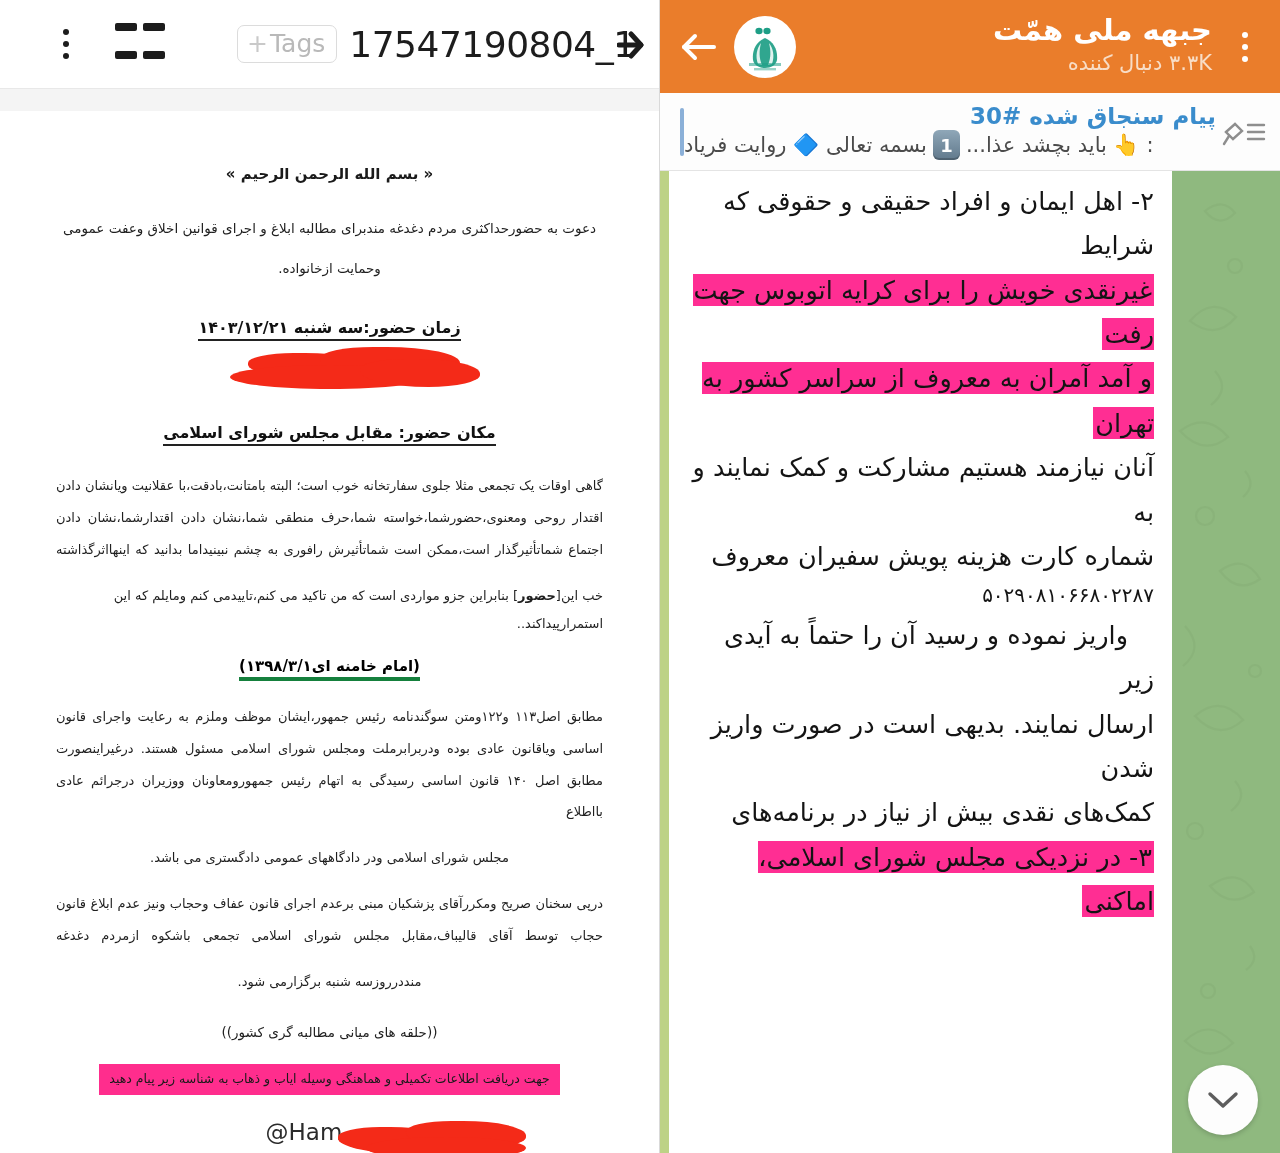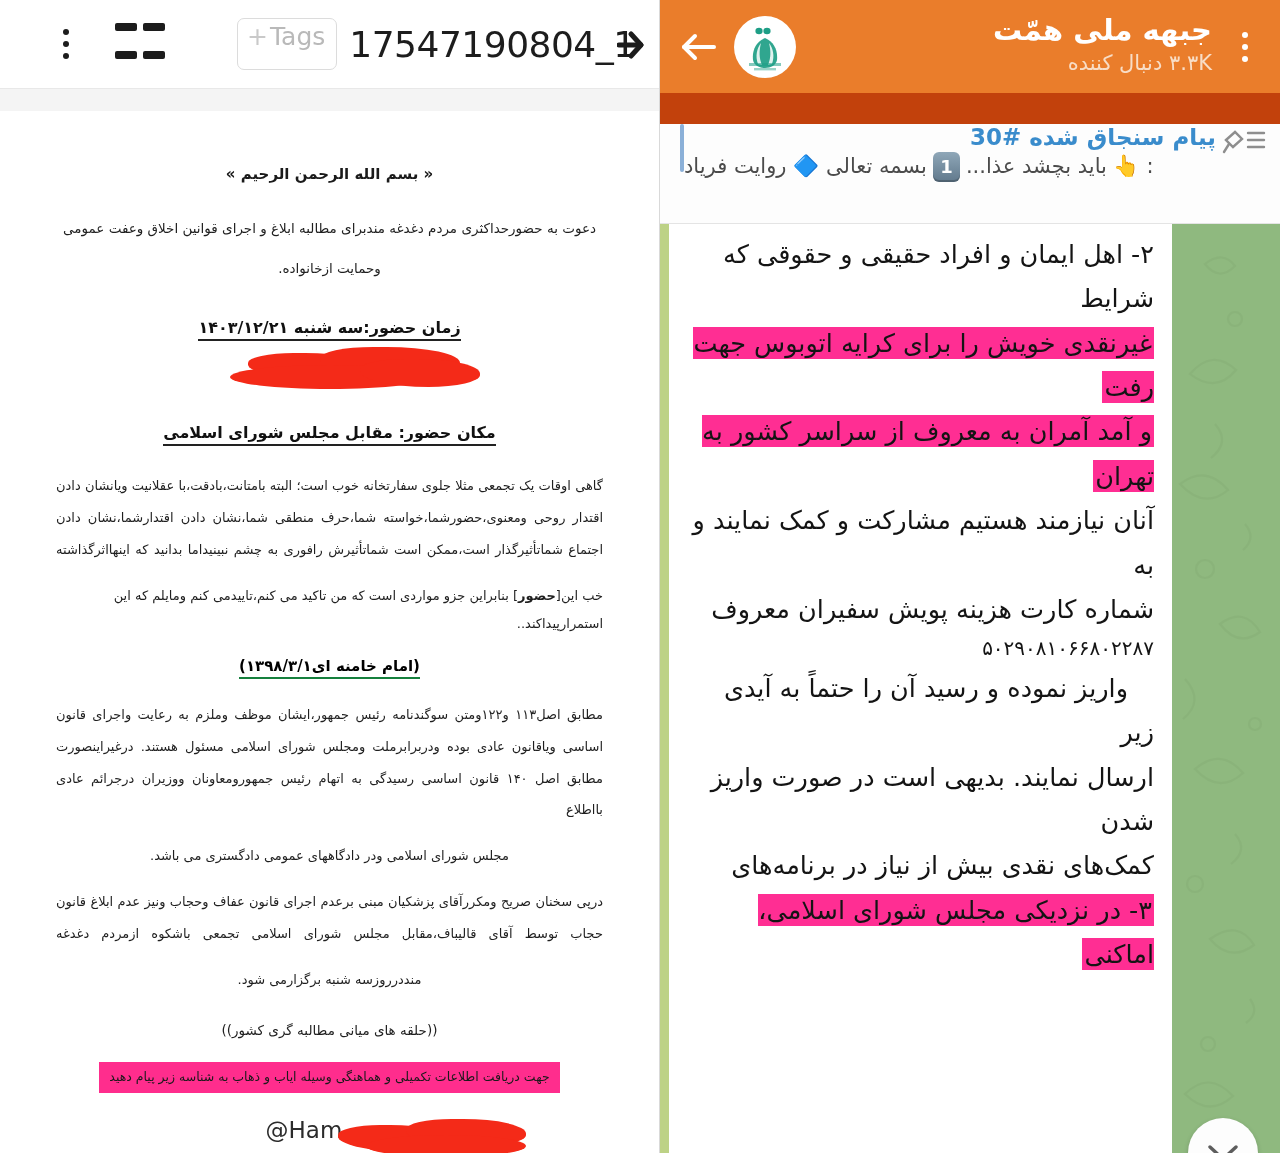--- a/index.html
+++ b/index.html
@@ -22,21 +22,21 @@
     position: relative;
   }
   .tb-icon { display: flex; align-items: center; justify-content: center; cursor: pointer; }
   .kebab { width: 44px; height: 48px; margin-left: 30px; flex-direction: column; gap: 6px; display: flex; align-items: center; justify-content: center;}
   .kebab i { display:block; width: 6px; height: 6px; border-radius: 50%; background: #1c1c1c; }
   .grid-icon { width: 56px; height: 56px; margin-left: 24px; display: grid;
       grid-template-columns: 22px 22px; grid-template-rows: 22px 22px; gap: 6px; }
   .grid-icon b { display:block; border: 4px solid #1c1c1c; border-radius: 2px; }
   .tags-chip {
     margin-left: 69px; border: 1.5px solid #dcdcdc; border-radius: 7px;
-    padding: 5px 11px 20px 9px; color: #b9b9b9; font-size: 25px; line-height: 1;
+    padding: 5px 11px 6px 9px; color: #b9b9b9; font-size: 25px; line-height: 1;
     white-space: nowrap; background: #fff;
   }
   .tags-chip .plus { color: #c9c9c9; margin-right: 2px; }
   .doc-filename {
     margin-left: 12px; font-size: 36px; color: #1d1d1d; letter-spacing: -0.5px;
     white-space: nowrap; font-weight: 400;
   }
   .arrow-right-icon {
     position: absolute; right: 2px; top: 28px; width: 40px; height: 34px;
     overflow: hidden;
@@ -66,21 +66,21 @@
   }
   .d-heading-wrap { text-align: center; }
   .d-body {
     font-size: 13px; line-height: 2.45; color: #1f1f1f; text-align: justify;
     text-align-last: justify; padding: 0 26px; margin-top: 14px;
   }
   .d-body b { font-weight: 700; }
   .d-tail { font-size: 13px; color: #1f1f1f; text-align: right; padding: 0 26px; margin-top: 4px;}
   .d-quote-src {
     font-size: 15px; font-weight: 700; text-align: center; margin: 26px 0 6px 0;
-    display: inline-block; border-bottom: 2px solid #15803d; padding-bottom: 2px;
+    display: inline-block; border-bottom: 4px solid #15803d; padding-bottom: 2px;
   }
   .d-center { text-align:center; }
   .d-circle {
     font-size: 13.5px; text-align: center; margin: 26px 0 18px 0; color:#1f1f1f;
   }
   .d-highlight {
     background: #ff2d8d; color: #1a1a1a; font-size: 12.5px; display: inline-block;
     padding: 6px 10px 7px 10px; line-height: 1.5; margin: 6px auto 18px auto;
   }
   .d-handle {
@@ -90,43 +90,42 @@
   
   .redact {
     position: absolute; background: #f42a18; border-radius: 40% 55% 45% 60%;
     pointer-events: none;
   }
   .redact-date-wrap { position: relative; height: 46px; }
 
   
   .right-panel {
     position: relative; width: 620px; height: 1153px; overflow: hidden;
-    background: #c2410c;
+    background: #f97316;
   }
   .tg-header {
     height: 93px; background: #ea7d2b; display: flex; align-items: center;
     padding: 0 14px 0 16px; position: relative; z-index: 5;
   }
   .back-arrow { width: 44px; height: 44px; display:flex; align-items:center; justify-content:center; cursor:pointer;}
   .ch-avatar {
     width: 62px; height: 62px; border-radius: 50%; background: #ffffff;
     margin-left: 14px; display:flex; align-items:center; justify-content:center;
     overflow:hidden; flex: 0 0 auto;
   }
   .ch-meta { flex: 1; text-align: right; padding-right: 12px; direction: rtl; }
   .ch-title { color:#fff; font-size: 29px; font-weight: 700; line-height: 1.1; letter-spacing: -0.2px;}
   .ch-subs { color:#f8ddc6; font-size: 21px; line-height: 1.35; margin-top: 2px;}
   .hdr-kebab { width: 42px; height: 50px; display:flex; flex-direction:column; align-items:center; justify-content:center; gap:6px; cursor:pointer;}
   .hdr-kebab i { width:6px; height:6px; border-radius:50%; background:#fff; display:block; }
 
   .pinned-bar {
-    background: #fdfdfd; height: 100px; display:flex; align-items:flex-start;
+    background: #fdfdfd; height: 78px; display:flex; align-items:center;
     padding: 0 12px 0 10px; position: relative; z-index: 4;
     border-bottom: 1px solid #e4e4e4;
-    margin-top: 31px;
   }
   .pin-accent { width: 4px; height: 48px; background: #8bb0d8; border-radius:2px;
     background-image: linear-gradient(#8bb0d8 60%, transparent 60%);
     background-size: 4px 16px; margin-left: 10px; flex:0 0 auto;}
   .pin-text { flex:1; direction: rtl; text-align: right; padding-right: 4px; overflow:hidden;}
   .pin-title { color: #3a8ccc; font-size: 23px; font-weight: 700; line-height: 1.2; }
   .pin-sub { color: #4b4b4b; font-size: 21px; line-height: 1.3; white-space: nowrap; overflow:hidden;
     display:flex; align-items:center; justify-content:flex-end; gap:6px;}
   .pin-badge {
     display:inline-flex; align-items:center; justify-content:center;

